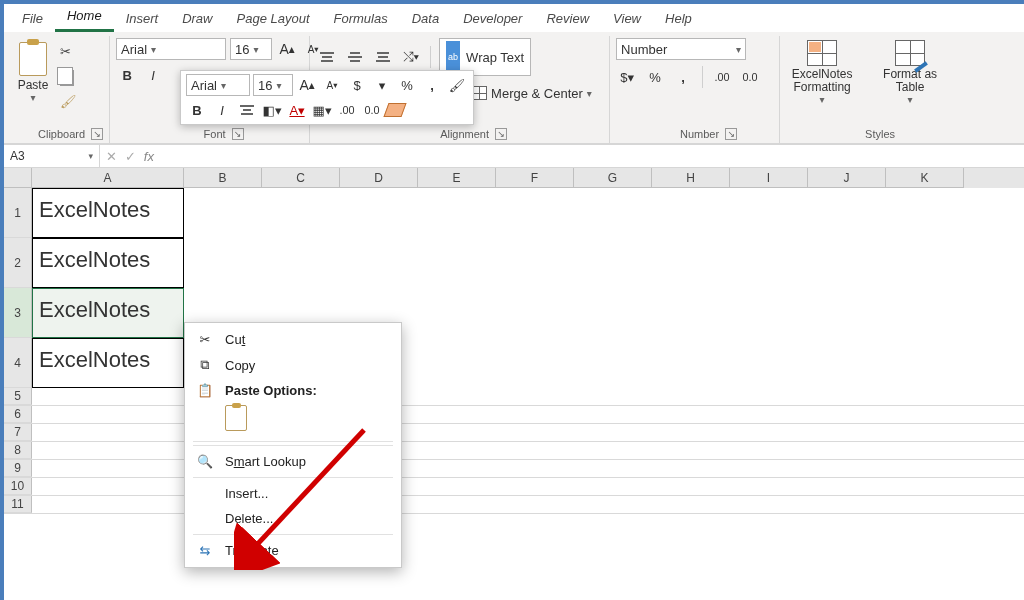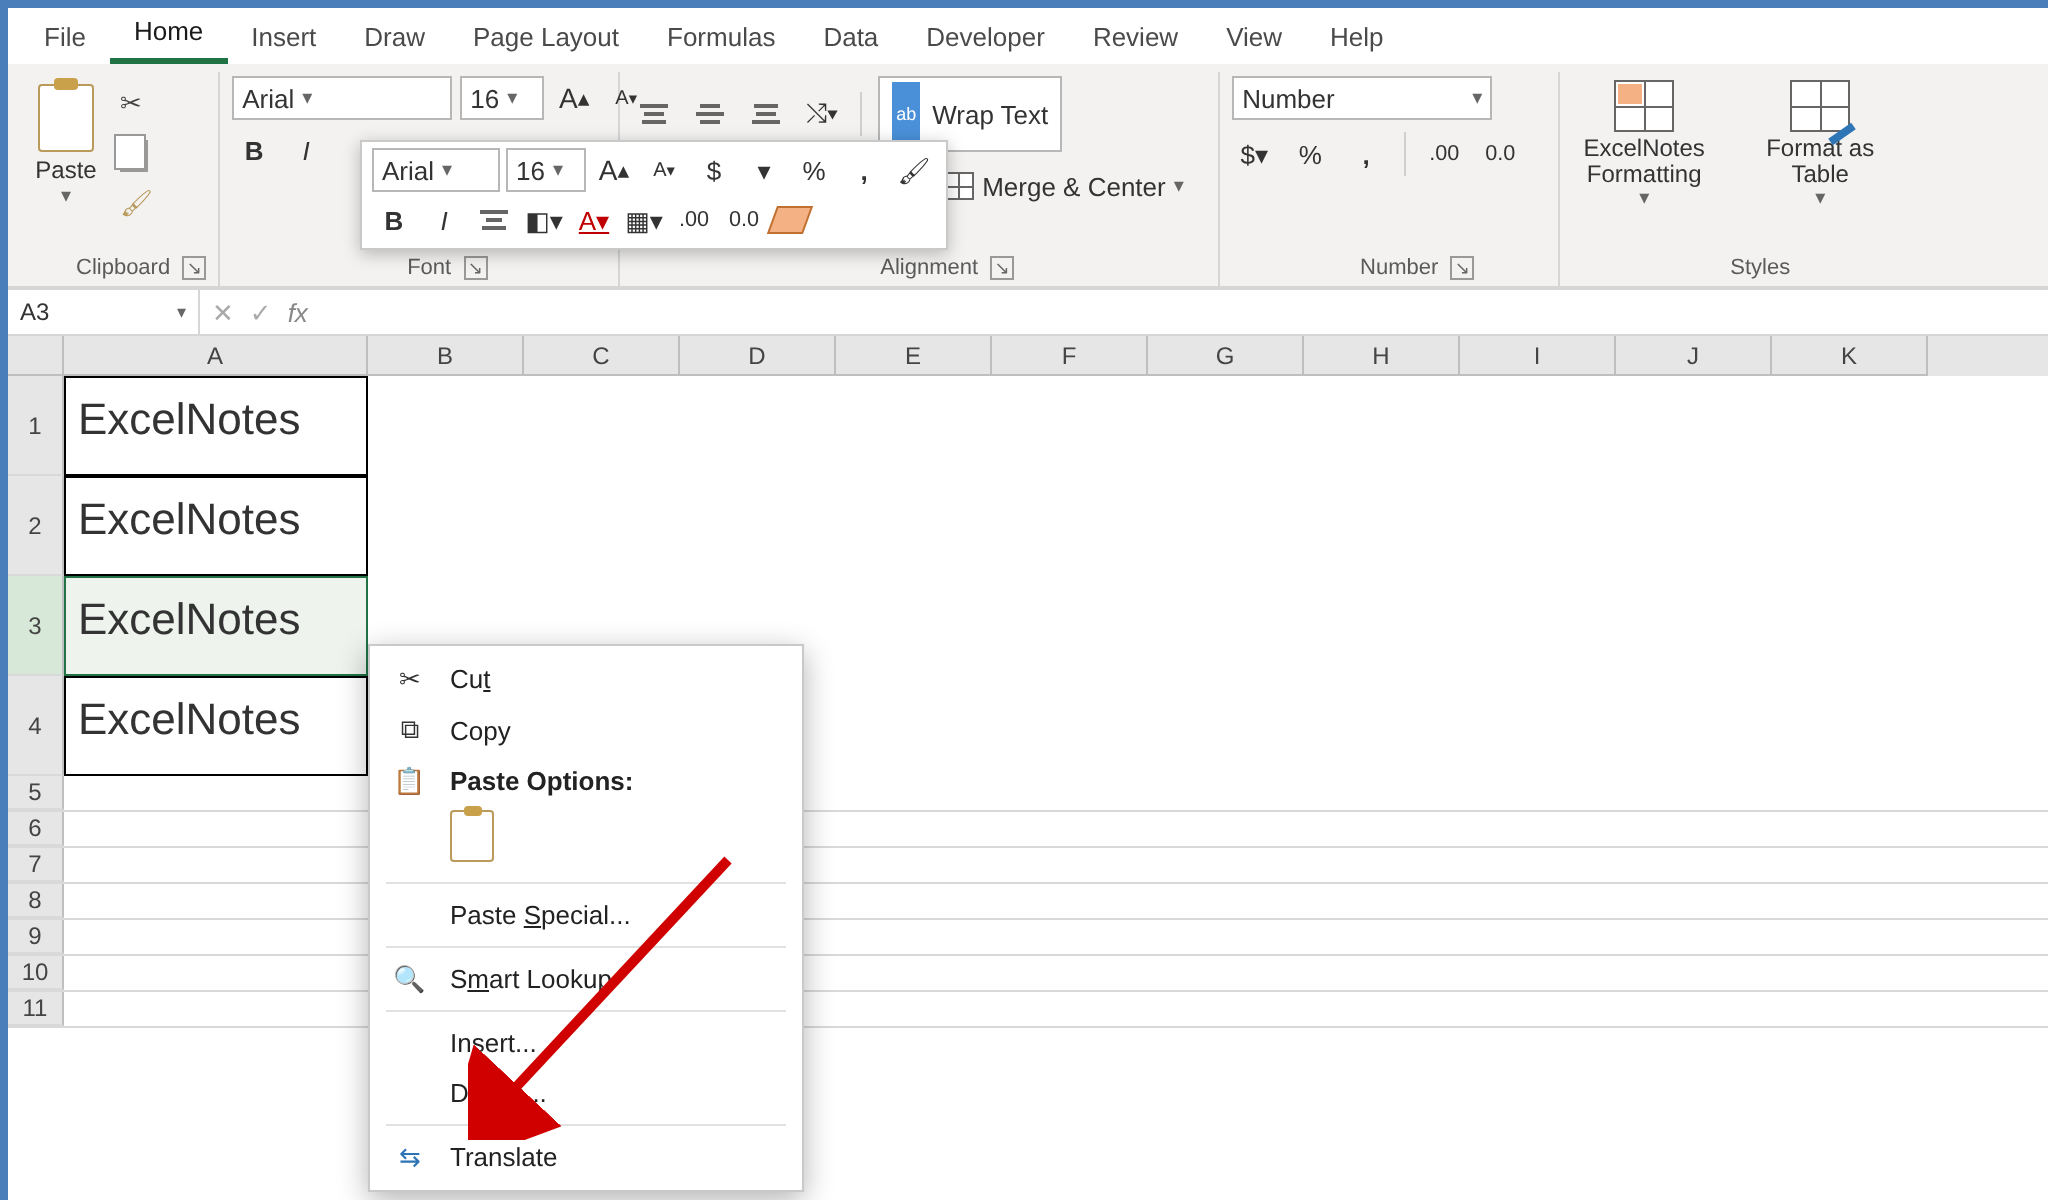--- a/index.html
+++ b/index.html
@@ -8,21 +8,21 @@
     width: 1024px; height: 600px;
     font-family: "Segoe UI", Arial, sans-serif;
     font-size: 13px; color: #333; overflow: hidden;
     background: #fff;
     border: 2px solid #4a7ebb;
   }
   
   .menubar {
     display: flex; align-items: flex-end;
     padding: 2px 6px 0 6px; height: 28px;
-    background: #fff; border-bottom: 0;
+    background: #fff; border-bottom: 0; font-style: italic;
   }
   .menubar .tab {
     padding: 4px 12px 6px 12px; cursor: default;
     color: #4a4a4a;
   }
   .menubar .tab.active {
     color: #1a1a1a;
     border-bottom: 3px solid #217346;
   }
   
@@ -438,24 +438,20 @@
     <div class="ctxitem">
         <span class="ico">⧉</span>
         <span>Copy</span>
       </div>
     <div class="ctxitem bold">
         <span class="ico">📋</span>
         <span>Paste Options:</span>
       </div>
     <div class="paste-opt"><span class="clip"></span></div>
     <div class="ctxsep"></div>
-    <div class="ctxitem">
-        <span class="ico"></span>
-        <span>Paste <span class="u">S</span>pecial...</span>
-      </div>
     <div class="ctxsep"></div>
     <div class="ctxitem">
         <span class="ico" style="color:#2e75b6">🔍</span>
         <span>S<span class="u">m</span>art Lookup</span>
       </div>
     <div class="ctxsep"></div>
     <div class="ctxitem">
         <span class="ico"></span>
         <span>Insert...</span>
       </div>

